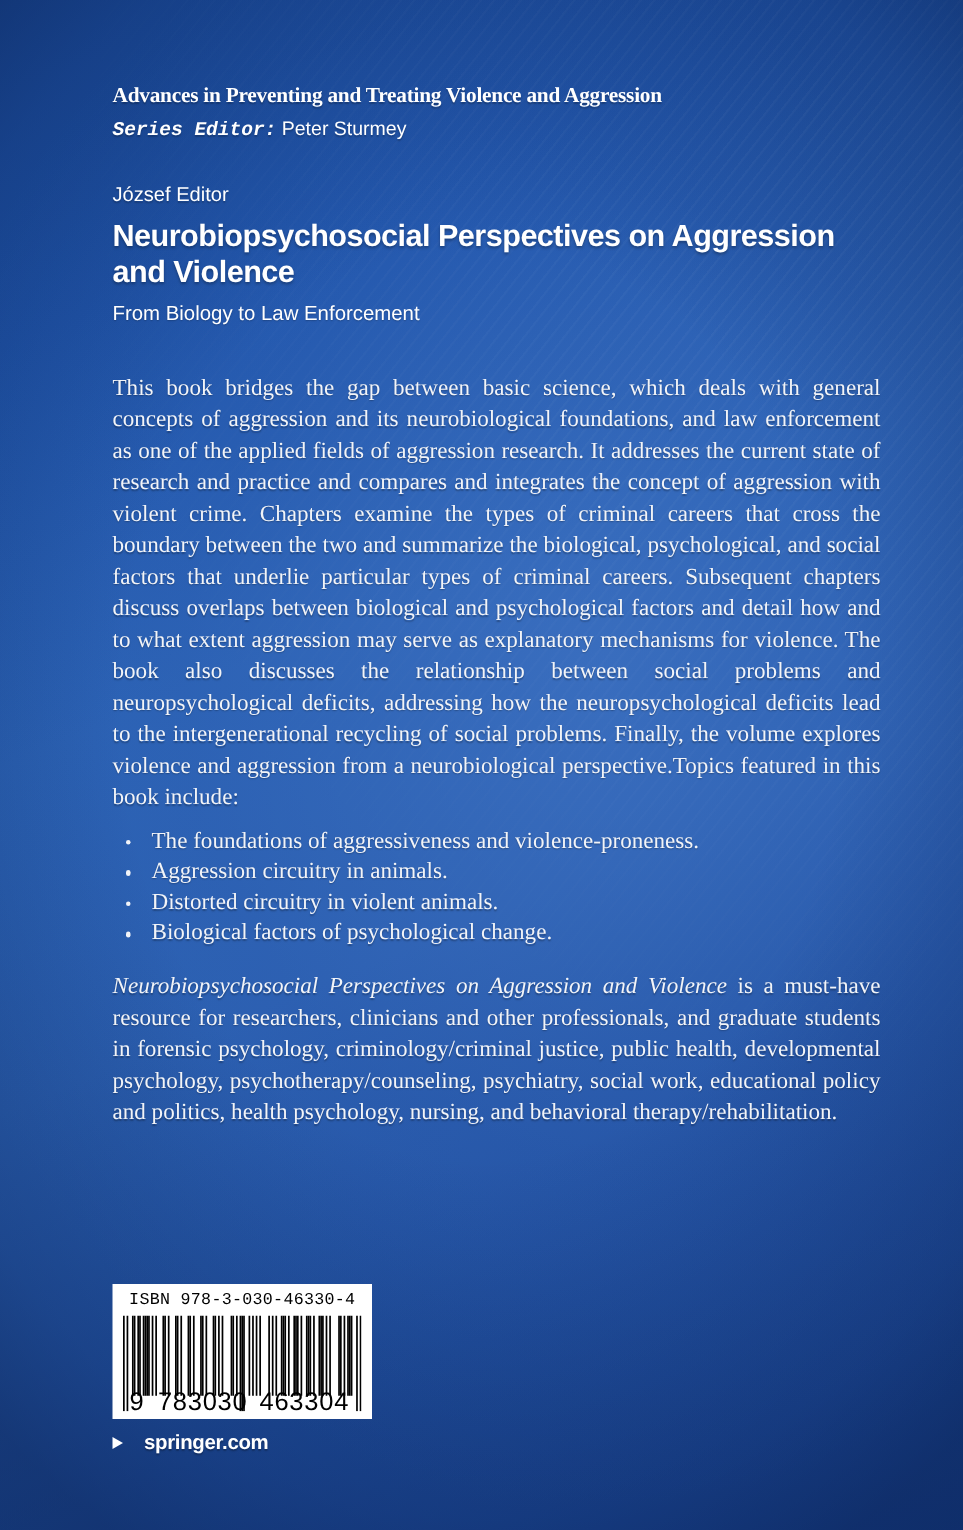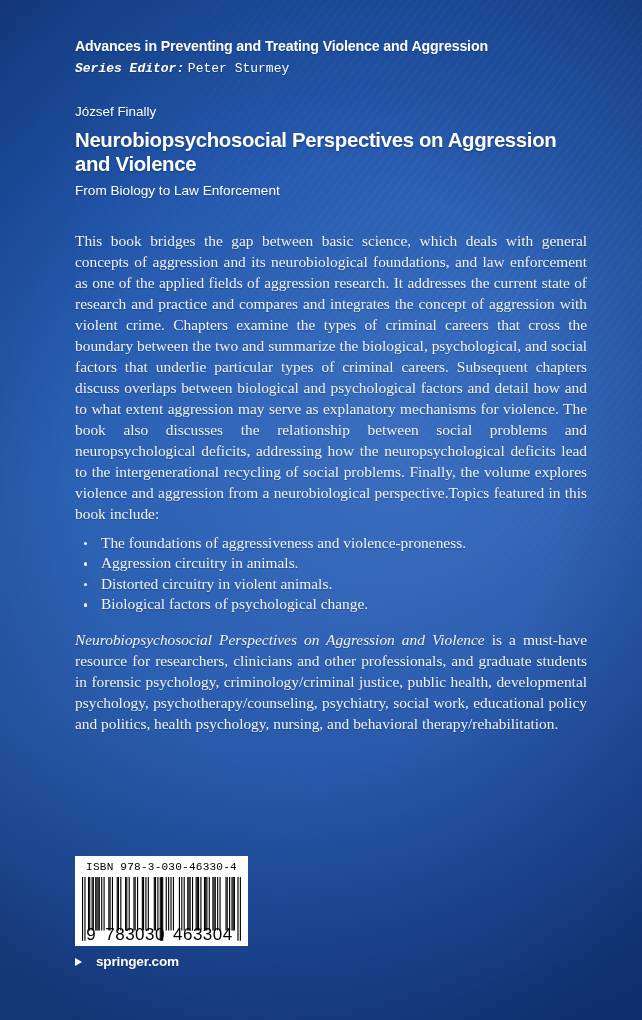--- a/index.html
+++ b/index.html
@@ -47,33 +47,34 @@
     width: 512px;
     z-index: 3;
   }
 
   
   .series-title {
     font-size: 14.2px;
     font-weight: bold;
     color: #ffffff;
     letter-spacing: -0.15px;
-    margin-top: 38px;
+    margin-top: 56px;
     line-height: 1.25;
     text-shadow: 0 1px 1px rgba(0,0,0,0.25);
+    font-family: Liberation Serif, serif;
   }
   .series-editor {
     font-size: 13px;
     color: #ffffff;
     margin-top: 4px;
     line-height: 1.25;
     text-shadow: 0 1px 1px rgba(0,0,0,0.22);
   }
   .series-editor .lbl { font-style: italic; font-weight: bold; font-family: Liberation Mono, monospace; }
-  .series-editor .nm  { font-weight: normal; font-family: Liberation Mono, monospace; }
+  .series-editor .nm  { font-weight: normal; }
 
   
   .author {
     font-size: 13.4px;
     color: #ffffff;
     margin-top: 27px;
     line-height: 1.2;
     text-shadow: 0 1px 1px rgba(0,0,0,0.22);
   }
   .book-title {
@@ -218,21 +219,21 @@
 
   <div class="content">
 
     <div class="series-title">Advances in Preventing and Treating Violence and Aggression</div>
 
     <div class="series-editor">
       <span class="lbl">Series Editor:</span>
       <span class="nm">Peter Sturmey</span>
     </div>
 
-    <div class="author">József Finally</div>
+    <div class="author">József Editor</div>
 
     <div class="book-title">Neurobiopsychosocial Perspectives on Aggression and Violence</div>
 
     <div class="subtitle">From Biology to Law Enforcement</div>
 
     <div class="blurb">
       <p>This book bridges the gap between basic science, which deals with general concepts of aggression and its neurobiological foundations, and law enforcement as one of the applied fields of aggression research. It addresses the current state of research and practice and compares and integrates the concept of aggression with violent crime. Chapters examine the types of criminal careers that cross the boundary between the two and summarize the biological, psychological, and social factors that underlie particular types of criminal careers. Subsequent chapters discuss overlaps between biological and psychological factors and detail how and to what extent aggression may serve as explanatory mechanisms for violence. The book also discusses the relationship between social problems and neuropsychological deficits, addressing how the neuropsychological deficits lead to the intergenerational recycling of social problems. Finally, the volume explores violence and aggression from a neurobiological perspective.Topics featured in this book include:</p>
     </div>
 
     <ul class="topics">

